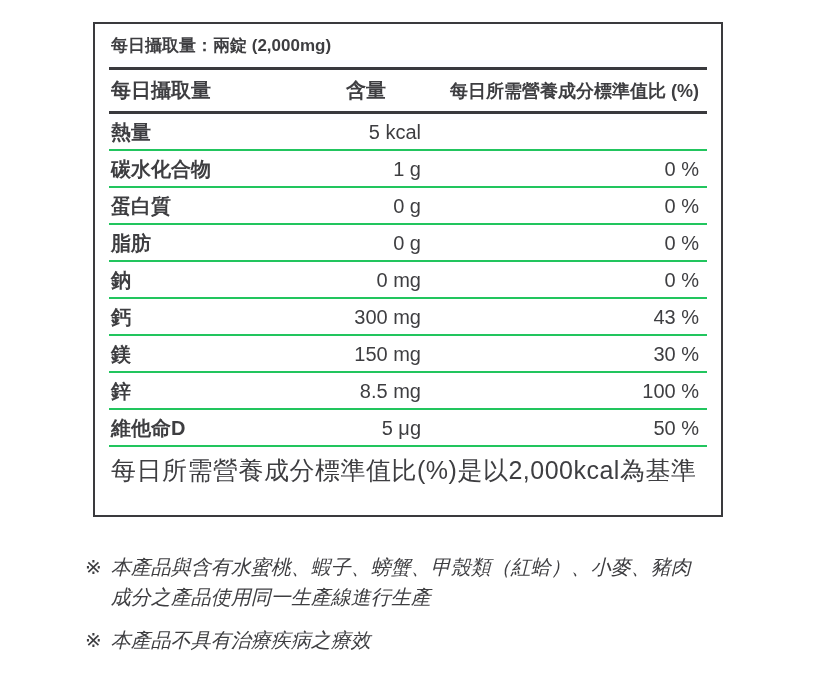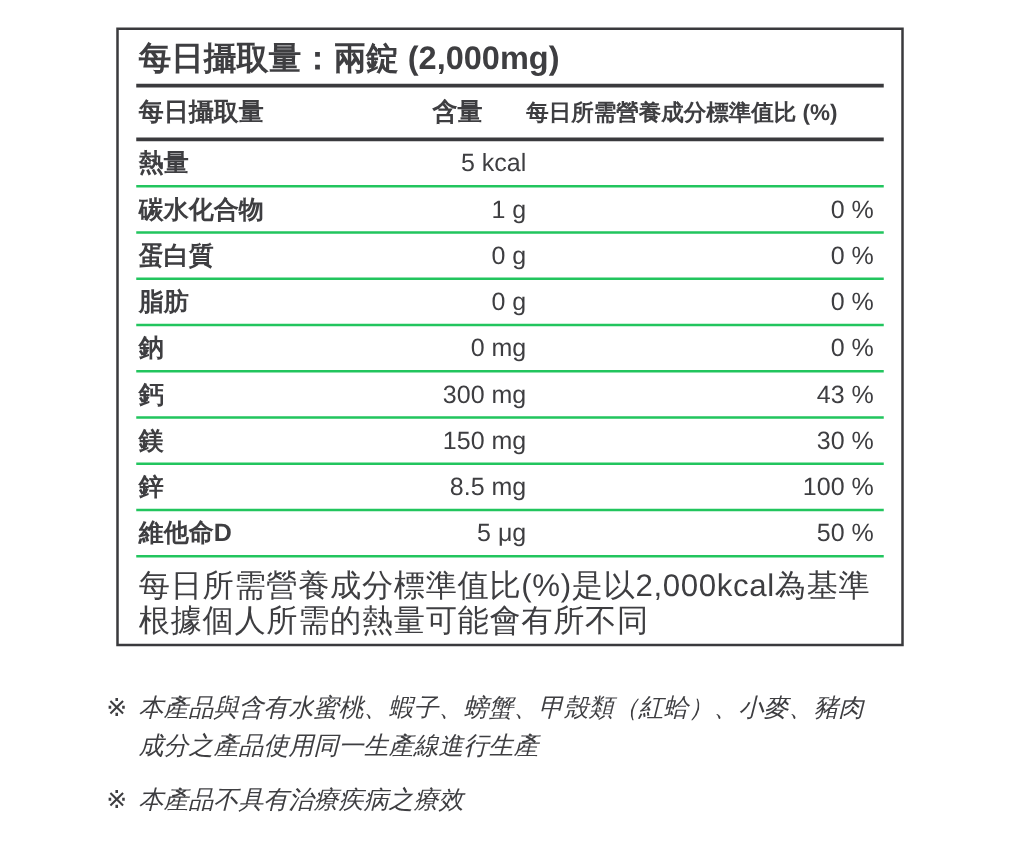--- a/index.html
+++ b/index.html
@@ -13,37 +13,37 @@
   .nutrition-box {
     position: absolute;
     left: 93px; top: 22px;
     width: 630px; height: 495px;
     border: 2px solid #3a3a3d;
     padding: 0 14px;
     background: #ffffff;
   }
   .title-row {
     padding: 10px 2px 9px 2px;
-    font-size: 26px;
+    font-size: 17px;
     font-weight: 700;
     line-height: 24px;
     border-bottom: 3px solid #3a3a3d;
     white-space: nowrap;
   }
   .header-row {
     display: flex;
     align-items: baseline;
     padding: 8px 2px;
     line-height: 24px;
     border-bottom: 3px solid #3a3a3d;
     font-weight: 700;
   }
   .h-label { width: 200px; flex: none; font-size: 20px; }
   .h-amount { width: 110px; flex: none; text-align: center; font-size: 20px; }
-  .h-percent { flex: 1; text-align: left; padding-right: 6px; font-size: 18px; white-space: nowrap; }
+  .h-percent { flex: 1; text-align: right; padding-right: 6px; font-size: 18px; white-space: nowrap; }
   .data-row {
     display: flex;
     align-items: baseline;
     padding: 6px 2px 5px 2px;
     line-height: 24px;
     border-bottom: 2px solid #22c55e;
     font-size: 20px;
   }
   .data-row:last-of-type { border-bottom: 3px solid #3a3a3d; }
   .c-label { width: 200px; flex: none; font-weight: 700; white-space: nowrap; }
@@ -123,21 +123,20 @@
     <span class="c-percent">100 %</span>
   </div>
   <div class="data-row">
     <span class="c-label">維他命D</span>
     <span class="c-amount">5 μg</span>
     <span class="c-percent">50 %</span>
   </div>
 
   <div class="footnote">
     <div>每日所需營養成分標準值比(%)是以2,000kcal為基準</div>
-    <div>根據個人所需的熱量可能會有所不同</div>
   </div>
 </div>
 
 <div class="notes">
   <div class="note">
     <span class="note-marker">※</span>
     <span class="note-body">
       <span style="display:block">本產品與含有水蜜桃、蝦子、螃蟹、甲殼類（紅蛤）、小麥、豬肉</span>
       <span style="display:block">成分之產品使用同一生產線進行生產</span>
     </span>

